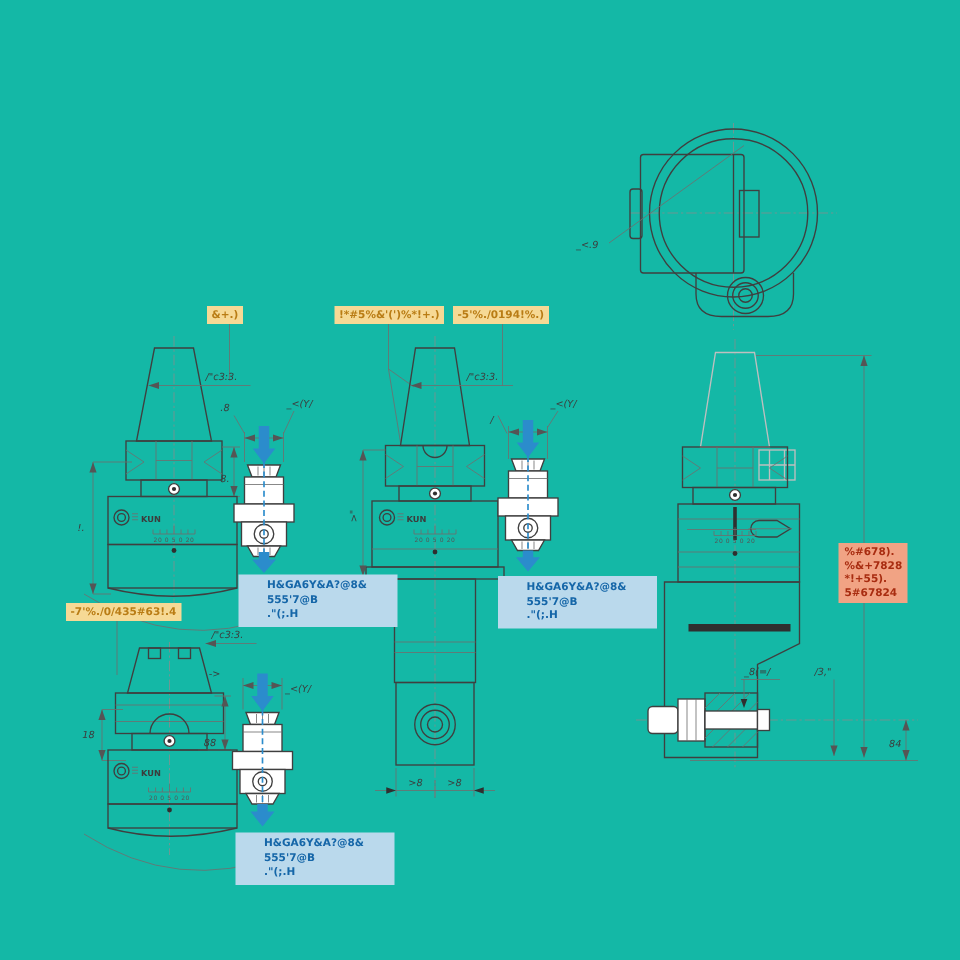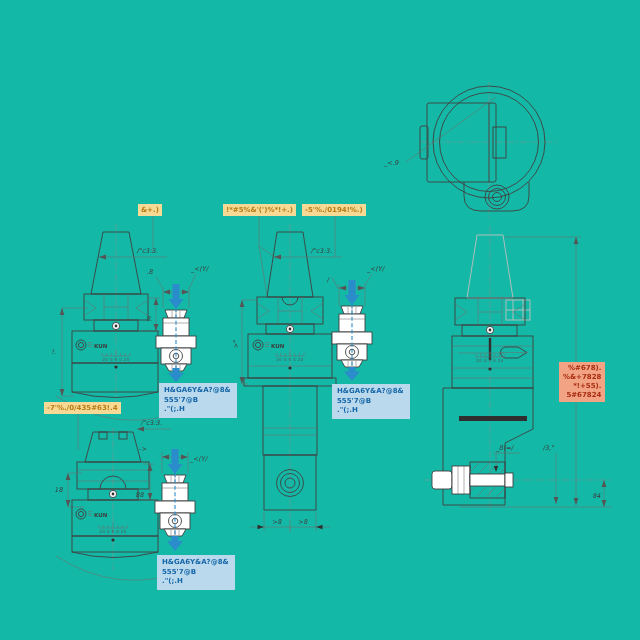--- a/index.html
+++ b/index.html
@@ -16,21 +16,21 @@
   .thk{stroke:#2f2f2f;stroke-width:2.4;}
   .bl {fill:#2b8ccc;}
   .bdash{stroke:#2b8ccc;stroke-width:1.1;fill:none;stroke-dasharray:4 2.4;}
   .dt {font:italic 6.5px "DejaVu Sans",sans-serif;fill:#3c3c3c;}
   .lg {font:bold 5.5px "DejaVu Sans",sans-serif;fill:#3c3c3c;}
   .sc {font:4px "DejaVu Sans",sans-serif;fill:#555;letter-spacing:.4px;}
   
   .tag {position:absolute;background:#f6d995;color:#b97c14;
         font:bold 7px/8px "DejaVu Sans",sans-serif;padding:2px 3px;z-index:3;white-space:nowrap;}
   .code{position:absolute;background:#bad9ec;color:#1566a8;
-        font:bold 7px/9.5px "DejaVu Sans",sans-serif;padding:3px 5px;z-index:3;min-width:68px;}
+        font:bold 7px/9.5px "DejaVu Sans",sans-serif;padding:3px 19px;z-index:3;min-width:68px;}
   .code span{display:block;white-space:nowrap;}
   .code .l2{}
   .part{position:absolute;background:#f1a384;color:#a82c10;
         font:bold 7px/9px "DejaVu Sans",sans-serif;padding:2px 4px;z-index:3;}
   .part span{display:block;white-space:nowrap;}
 </style>
 </head>
 <body>
 
 <div class="stage">
@@ -334,20 +334,20 @@
   <span class="l1">H&amp;GA6Y&amp;A?@8&amp;</span>
   <span class="l2">555'7@B</span>
   <span class="l3">."(;.H</span>
 </div>
 <div class="code" style="left:157px;top:555px;">
   <span class="l1">H&amp;GA6Y&amp;A?@8&amp;</span>
   <span class="l2">555'7@B</span>
   <span class="l3">."(;.H</span>
 </div>
 
-<div class="part" style="left:559px;top:362px;text-align:right;">
+<div class="part" style="left:559px;top:362px;">
   <span>%#678).</span>
   <span>%&amp;+7828</span>
   <span>*!+55).</span>
   <span>5#67824</span>
 </div>
 
 </div>
 
 </body></html>

